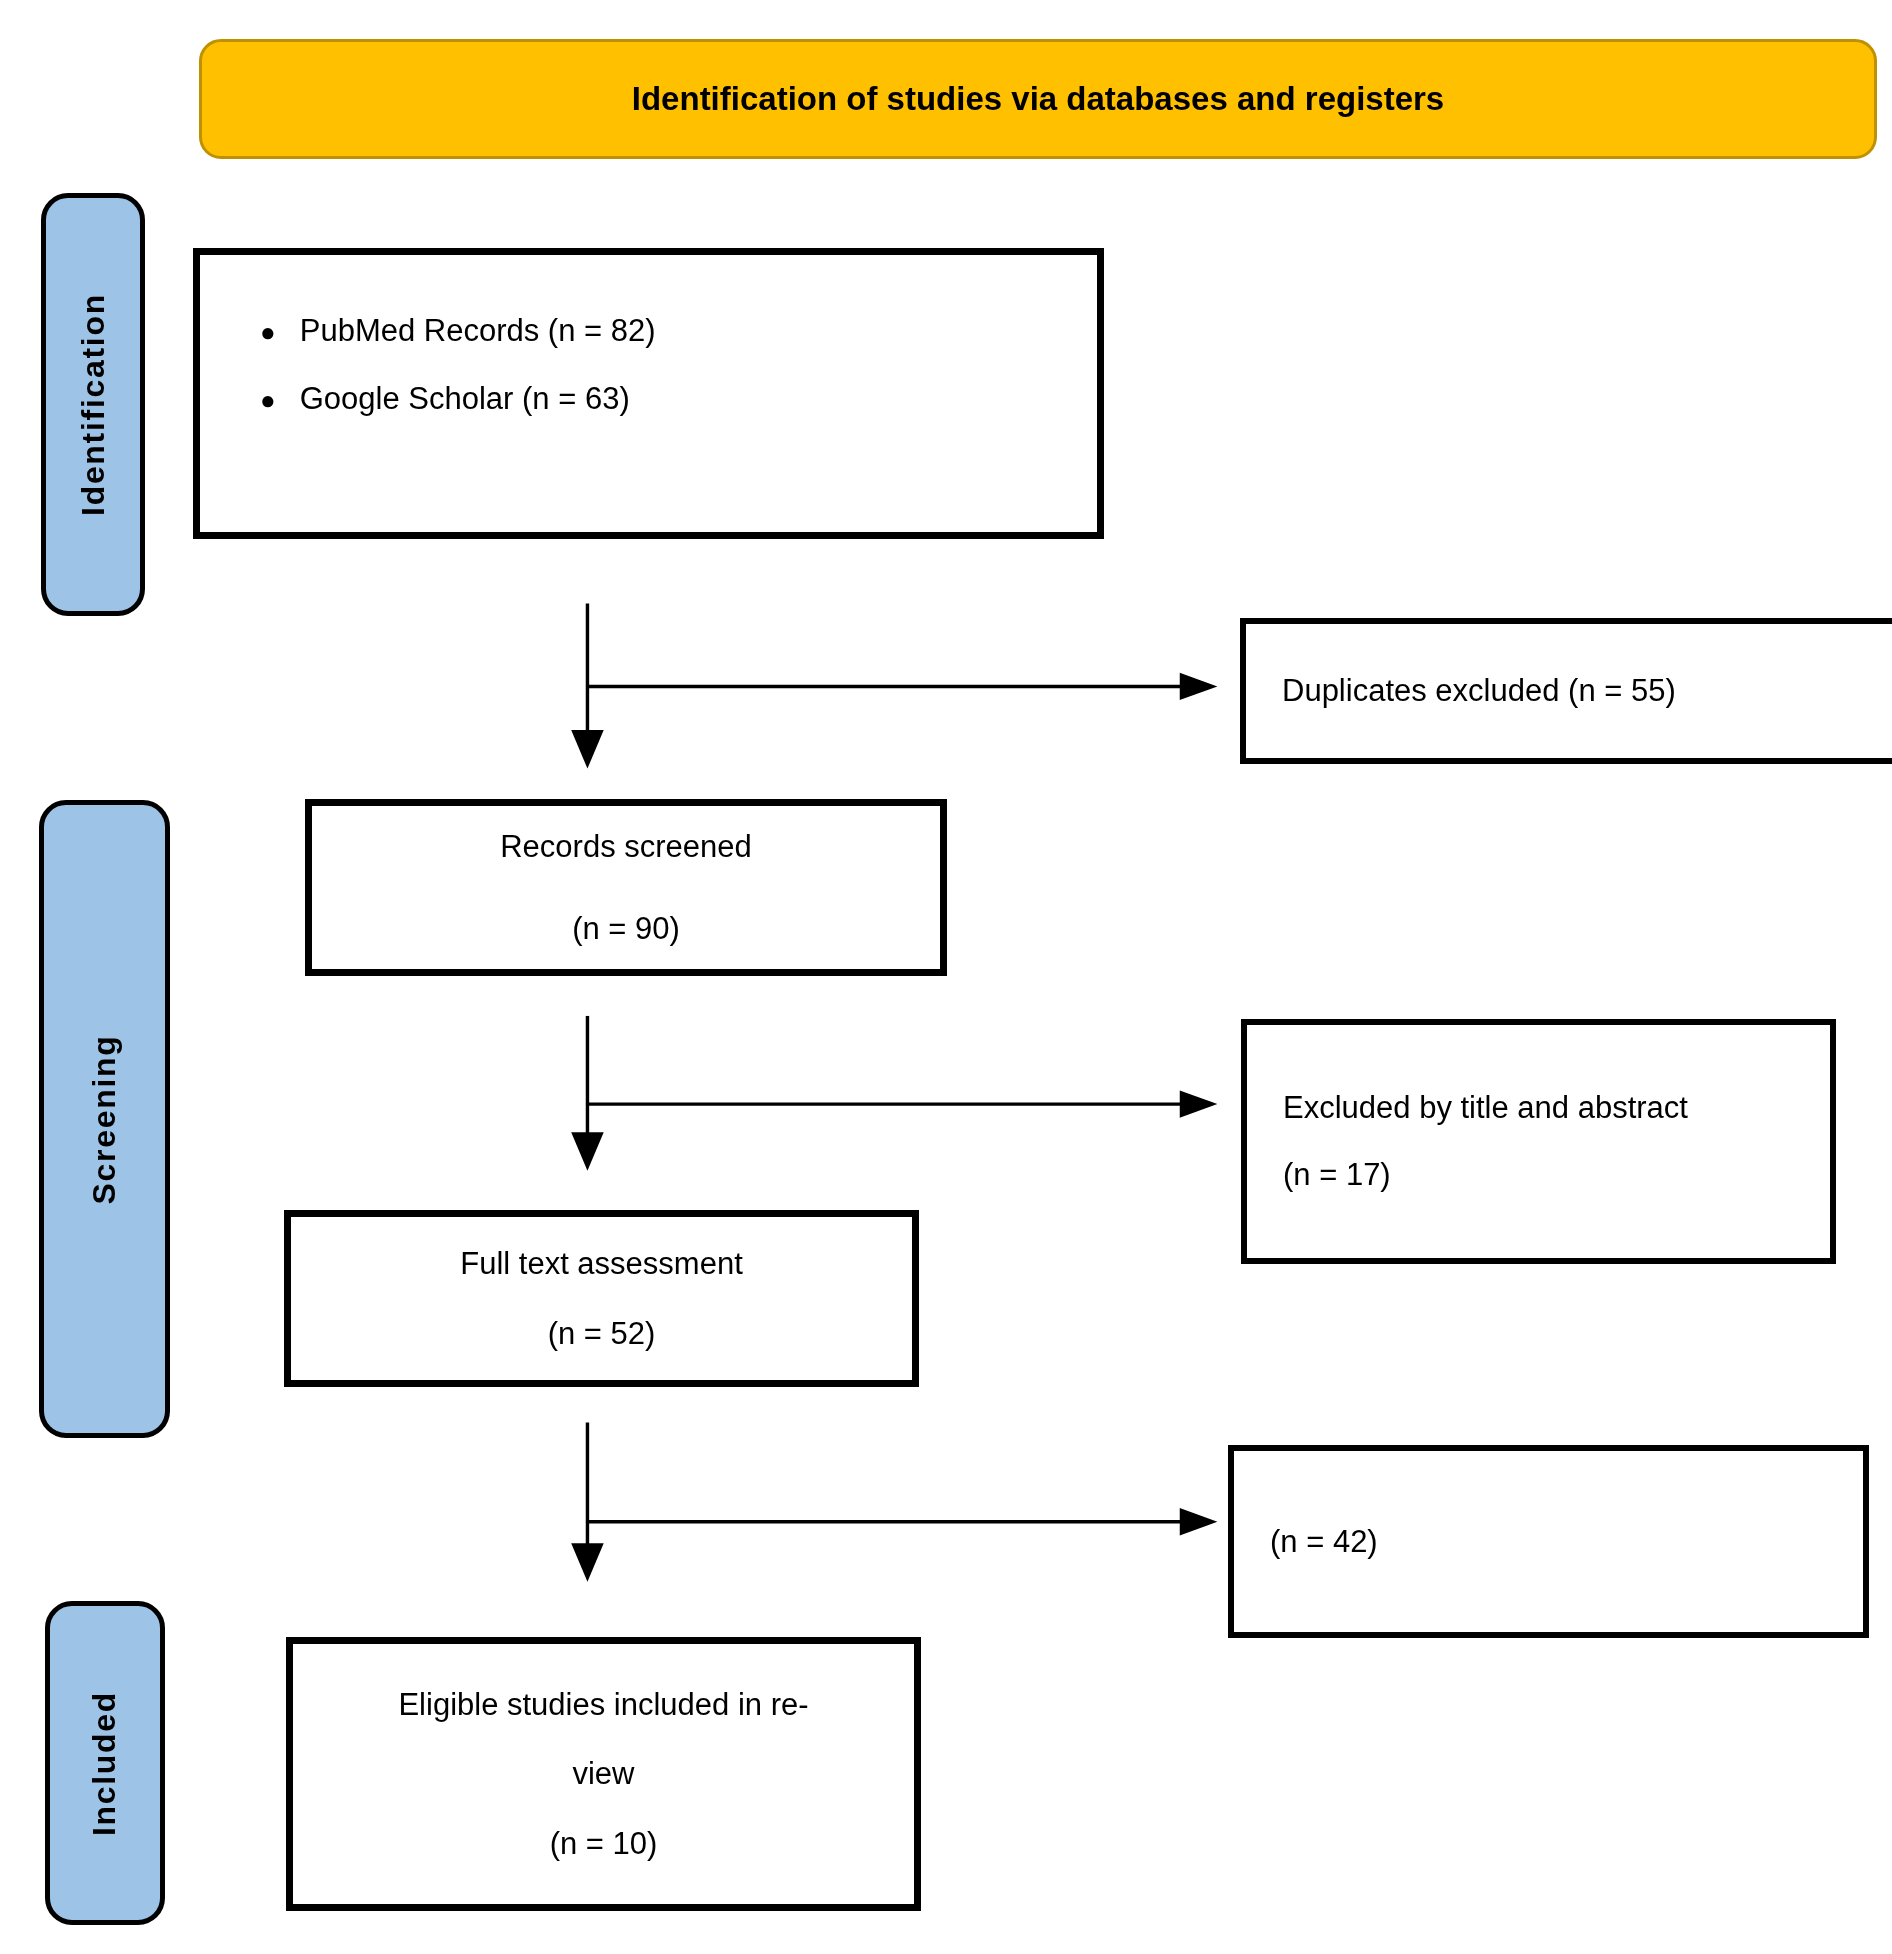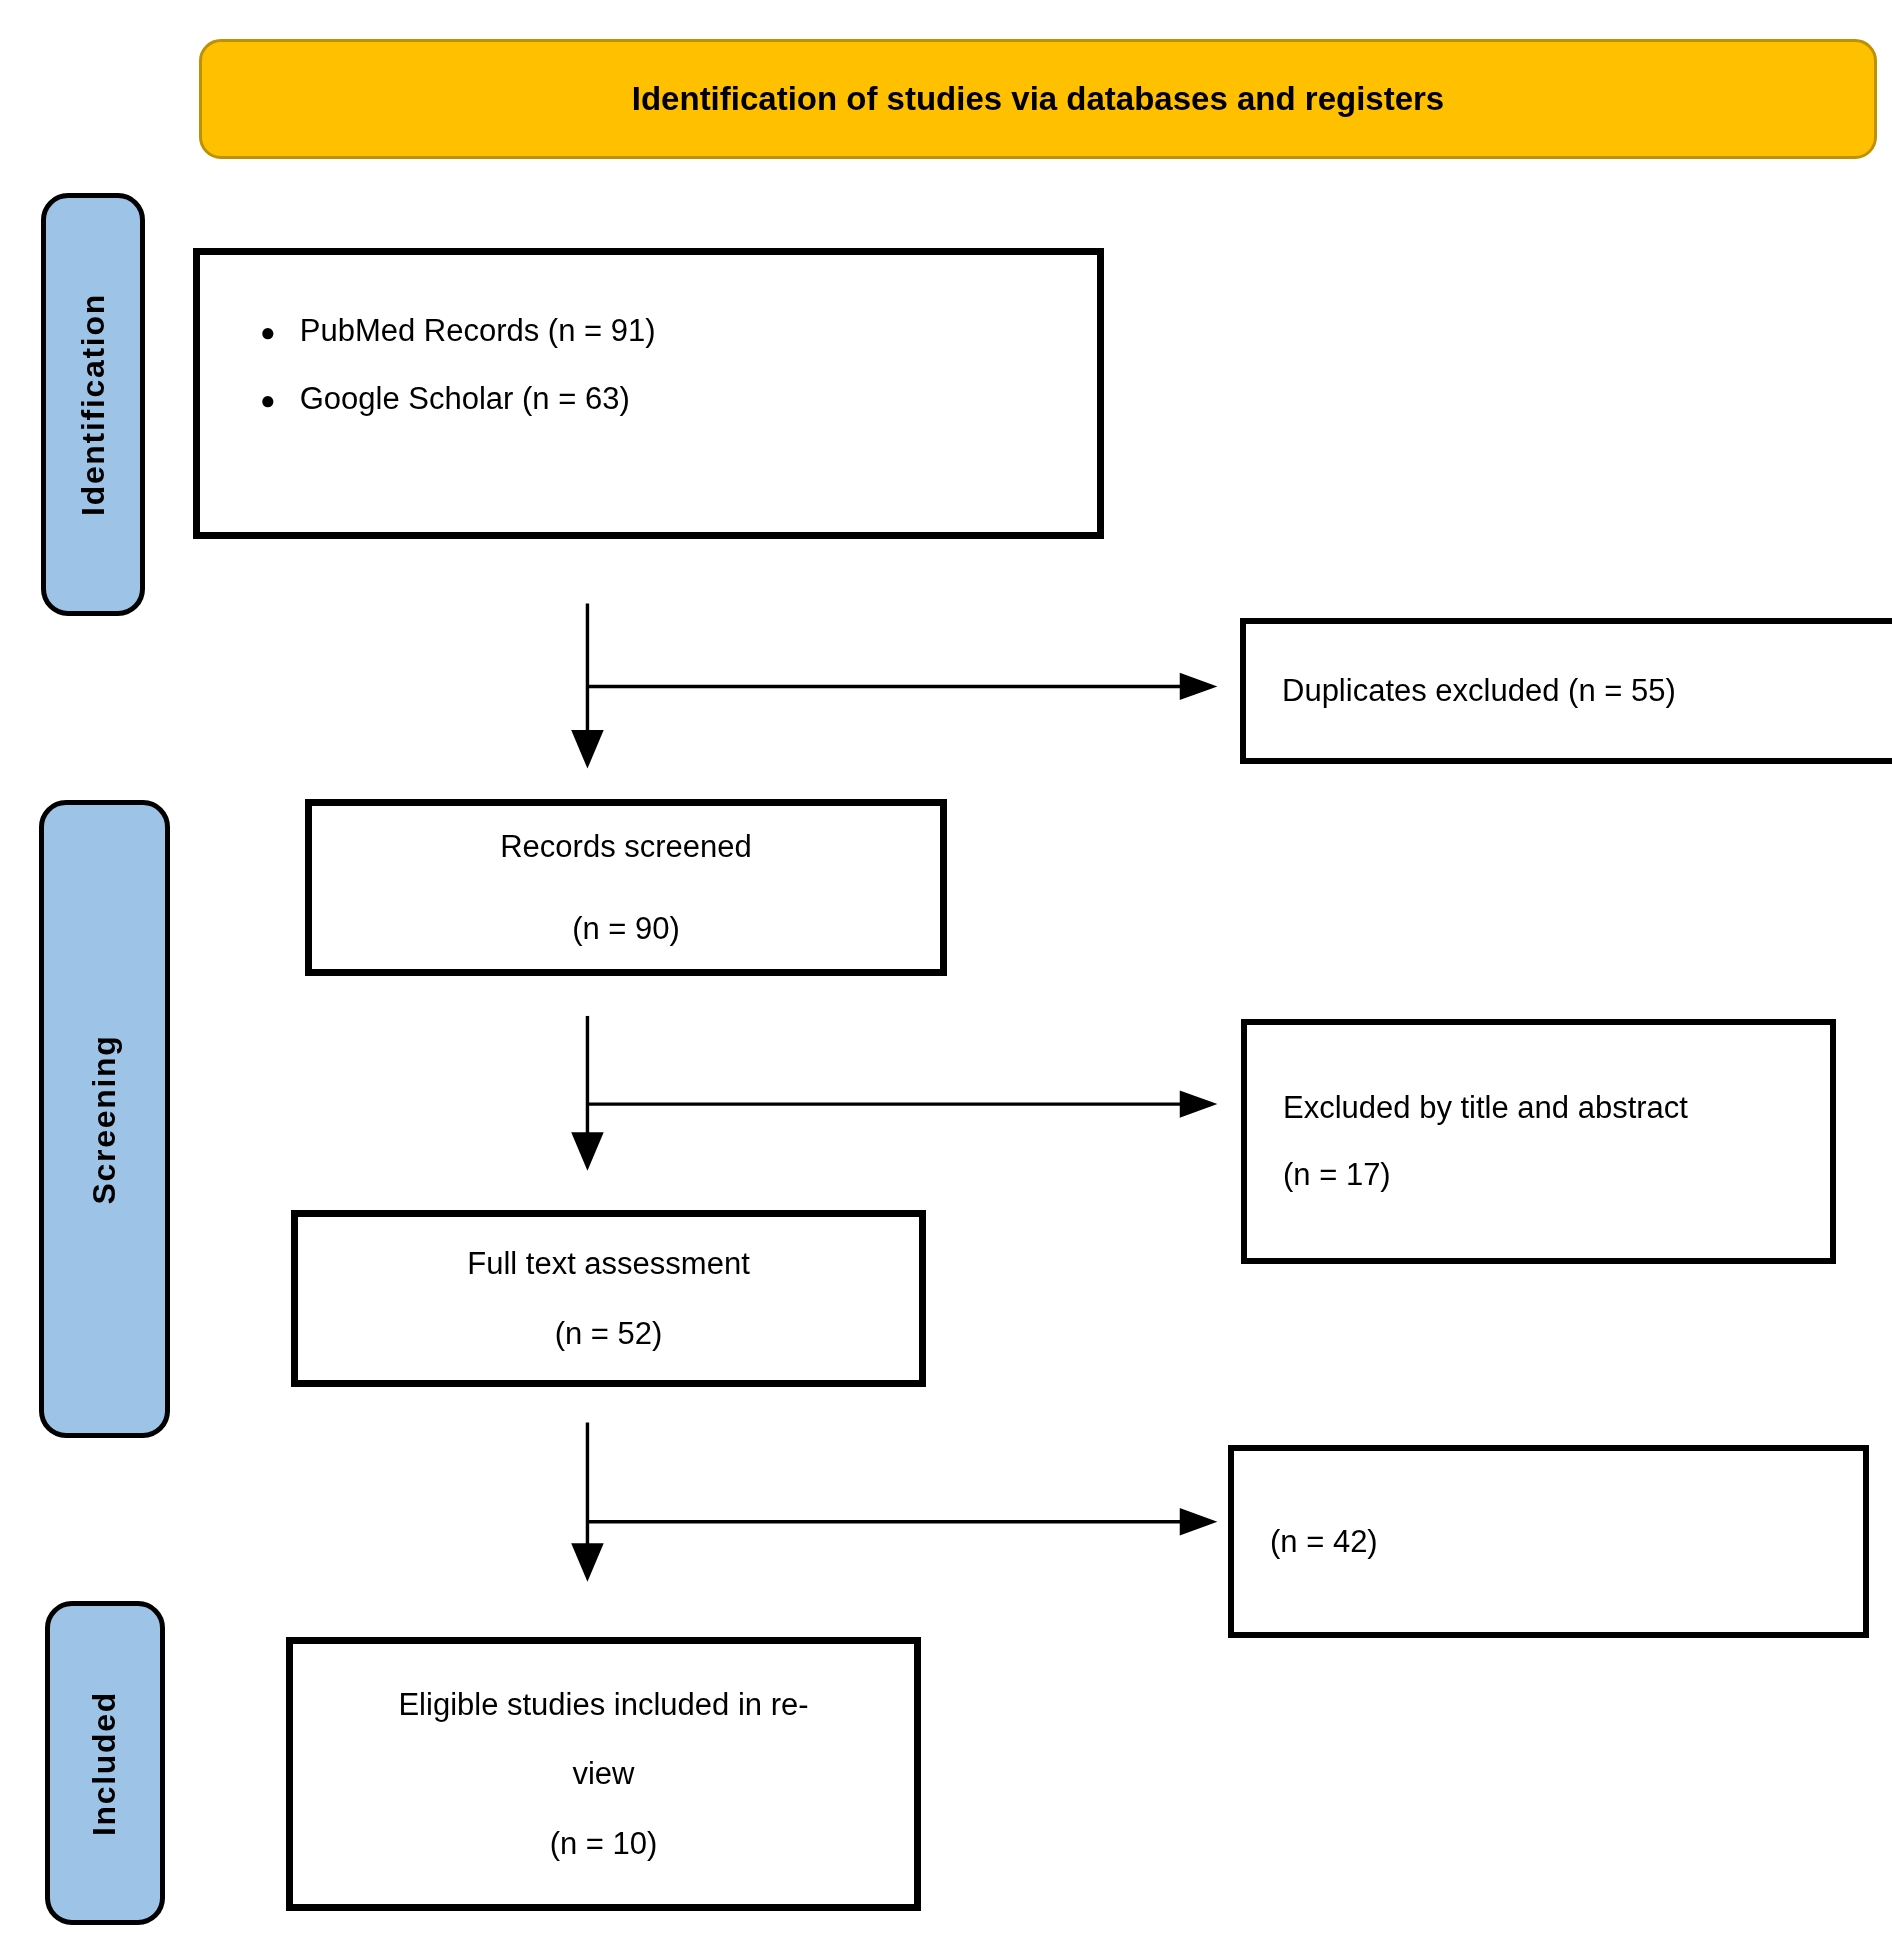--- a/index.html
+++ b/index.html
@@ -69,21 +69,21 @@
     text-align: left;
     border-width: 6.8px;
     padding-left: 36px;
   }
 
   .box-sources { left: 193px; top: 248px; width: 911px; height: 291px; padding: 58px 26px 0 31px; }
   .bullet-item { display: flex; align-items: baseline; margin-bottom: 31px; }
   .bullet-dot  { font-size: 26px; margin: 0 24px 0 29px; line-height: 1.35; }
 
   .box-records   { left: 305px; top: 799px;  width: 642px; height: 177px; gap: 46px; }
-  .box-fulltext  { left: 291px; top: 1210px; width: 635px; height: 177px; gap: 34px; }
+  .box-fulltext  { left: 284px; top: 1210px; width: 635px; height: 177px; gap: 34px; }
   .box-eligible  { left: 286px; top: 1637px; width: 635px; height: 274px; gap: 34px; }
 
   .box-duplicates        { left: 1240px; top: 618px;  width: 749px; height: 146px; }
   .box-excluded-title    { left: 1241px; top: 1019px; width: 595px; height: 245px; gap: 31px; }
   .box-fulltext-excluded { left: 1228px; top: 1445px; width: 641px; height: 193px; gap: 33px; }
 
   .arrows {
     position: absolute; left: 0; top: 0;
     width: 1893px; height: 1954px;
     pointer-events: none;
@@ -106,21 +106,21 @@
   <div class="stage-bar stage-screening">
     <span class="vlabel">Screening</span>
   </div>
   <div class="stage-bar stage-included">
     <span class="vlabel">Included</span>
   </div>
 
   <div class="flow-box box-sources">
     <div class="bullet-item">
       <span class="bullet-dot">●</span>
-      <span>PubMed Records (n = 91)</span>
+      <span>PubMed Records (n = 82)</span>
     </div>
     <div class="bullet-item">
       <span class="bullet-dot">●</span>
       <span>Google Scholar (n = 63)</span>
     </div>
   </div>
 
   <div class="flow-box left-lines box-duplicates">
     <span>Duplicates excluded (n = 55)</span>
   </div>

